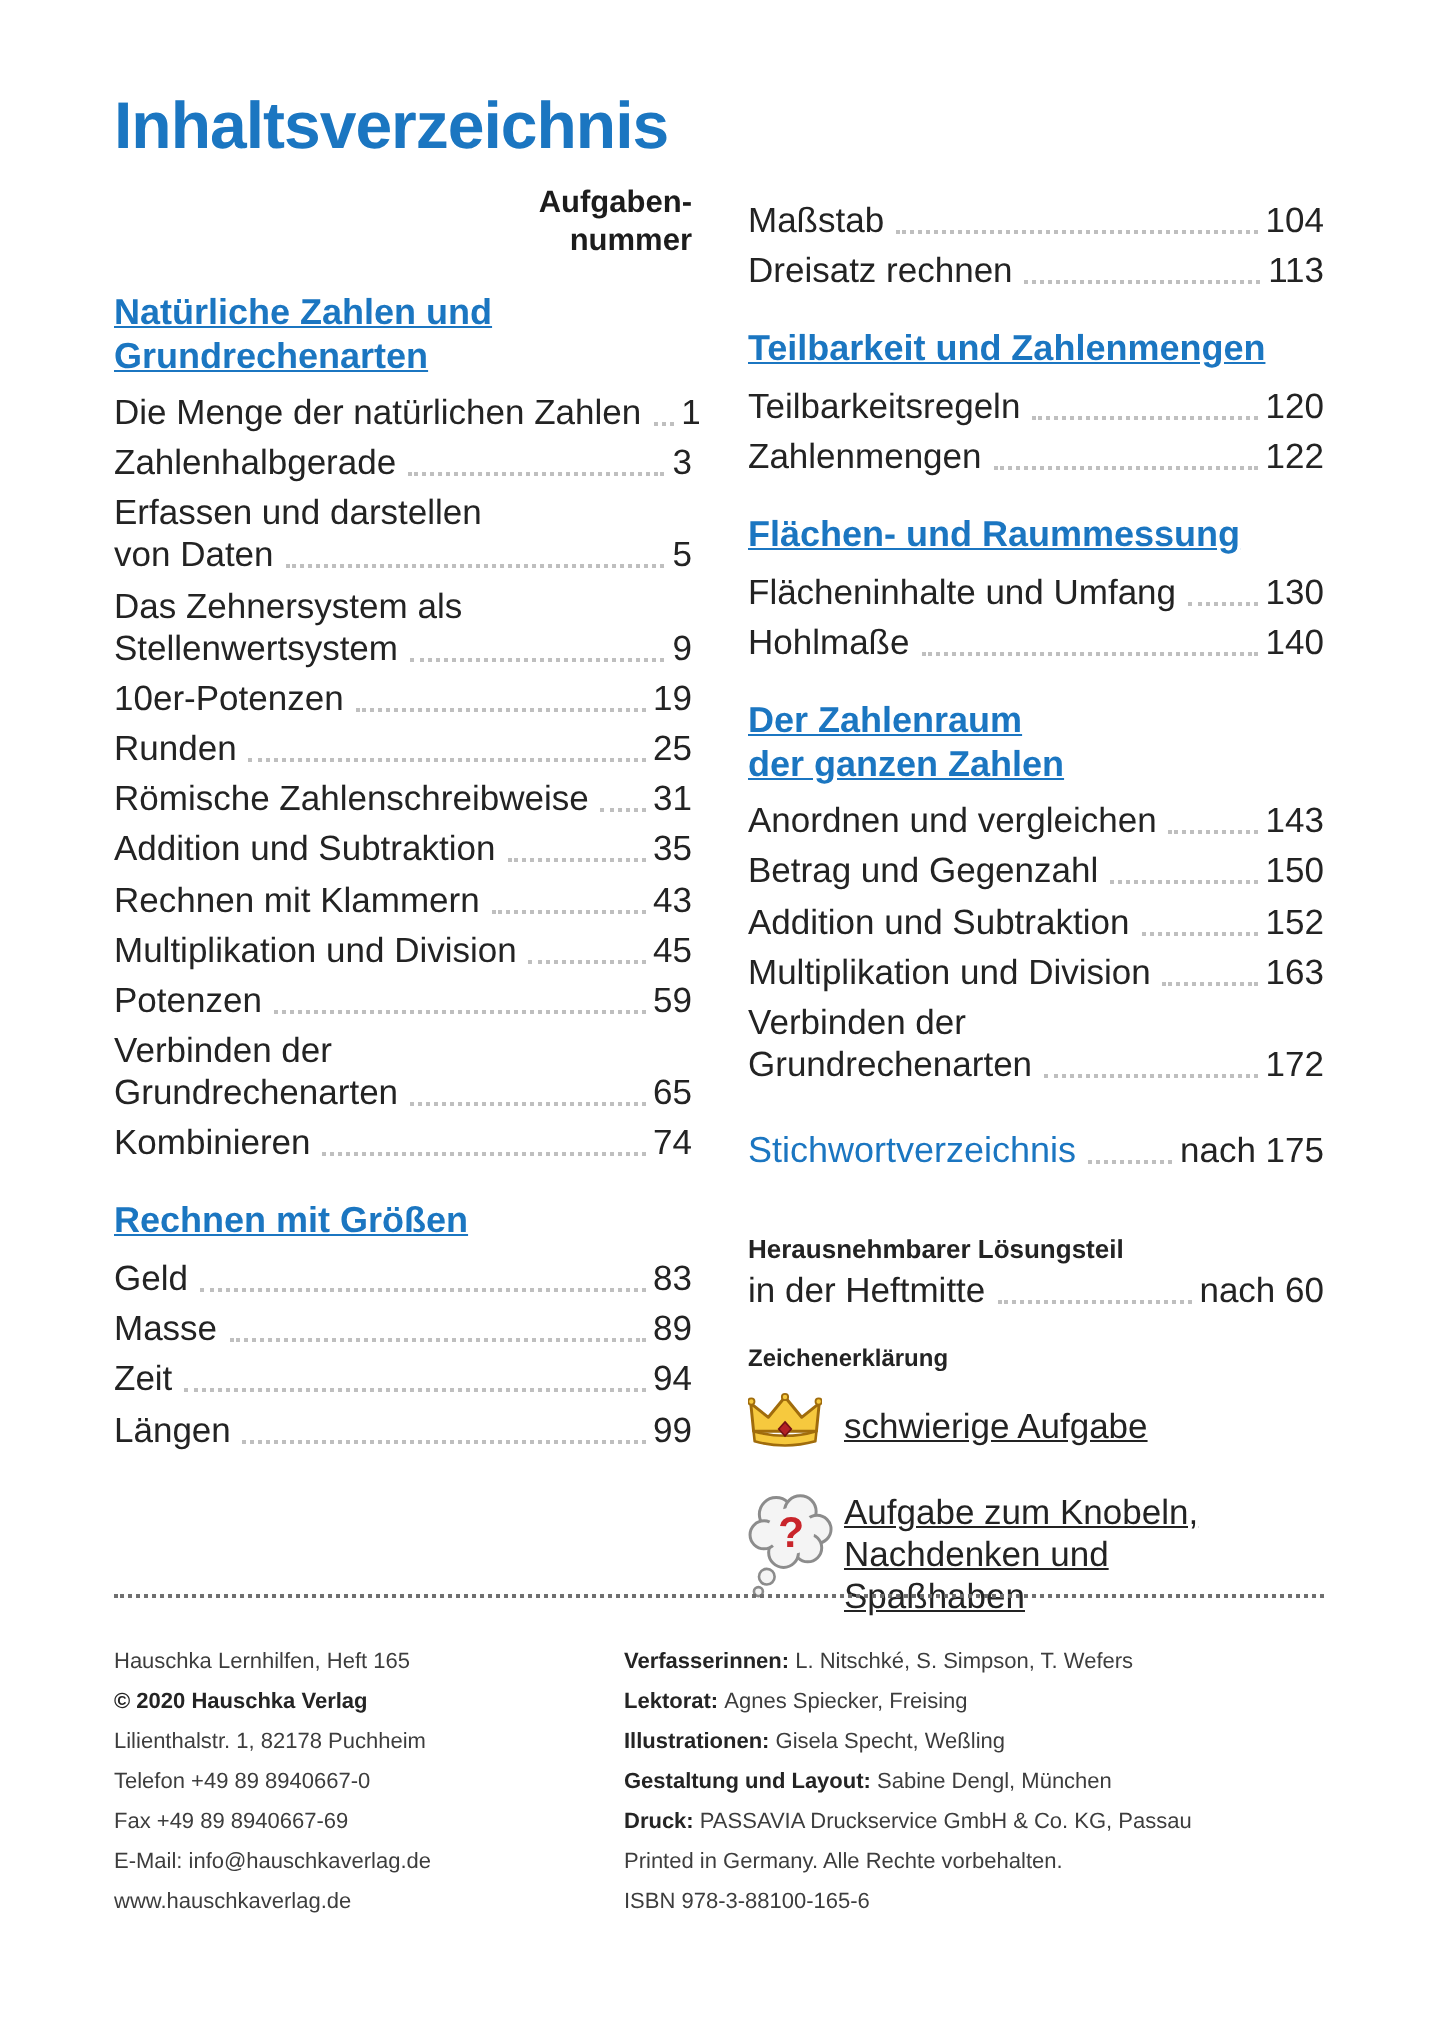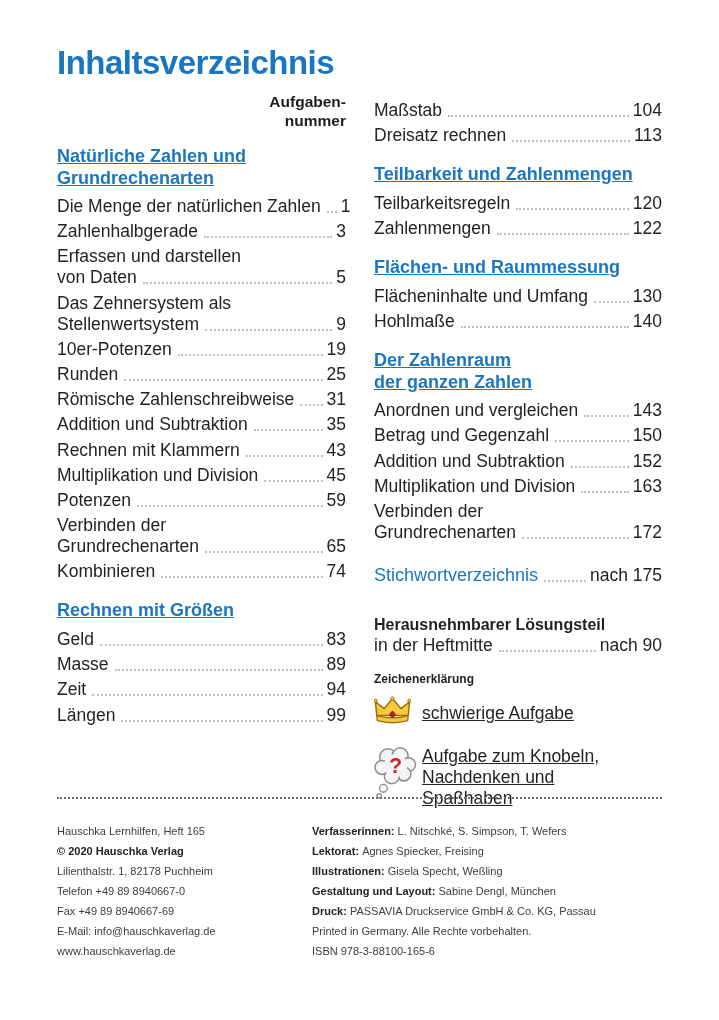--- a/index.html
+++ b/index.html
@@ -28,21 +28,21 @@
   .row{display:flex;align-items:baseline;}
   .lab{white-space:nowrap;}
   .leader{
     flex:1;min-width:10px;margin:0 4px 4px 6px;align-self:flex-end;
     border-bottom:2px dotted #bfbfbf;
   }
   .pg{white-space:nowrap;}
   .index-row{margin-top:18px;}
   .index-row .lab{color:var(--blue);font-weight:normal;font-size:18px;}
   .solutions{margin-top:26px;}
-  .solutions-title{font-weight:bold;font-size:16px;line-height:21px;}
+  .solutions-title{font-weight:bold;font-size:13px;line-height:21px;}
   .legend-title{font-weight:bold;font-size:12px;line-height:22px;margin:10px 0 4px 0;}
   .legend-item{display:flex;align-items:center;margin-top:6px;font-size:17.5px;line-height:21px;text-decoration:underline;}
   .legend-item.tall{align-items:flex-start;margin-top:16px;}
   .legend-icon{width:48px;flex:0 0 48px;}
   .legend-label{white-space:pre-line;}
   .footer{
     position:absolute;left:57px;top:797px;width:605px;
     border-top:2px dotted #6f6f6f;padding-top:22px;display:flex;
     font-size:11px;line-height:20px;color:var(--foot);
   }
@@ -304,21 +304,21 @@
       <span class="pg">nach 175</span>
     </div>
   </div>
 
   <div class="solutions">
     <div class="solutions-title">Herausnehmbarer Lösungsteil</div>
     <div class="toc-item" style="padding-top:0;">
       <div class="row">
         <span class="lab">in der Heftmitte</span>
         <span class="leader"></span>
-        <span class="pg">nach 90</span>
+        <span class="pg">nach 60</span>
       </div>
     </div>
   </div>
 
   <div class="legend-title">Zeichenerklärung</div>
 
   <div class="legend-item">
     <span class="legend-icon">
       <svg width="37" height="29" viewBox="0 0 40 31">
         <path d="M3 21 L1.5 6 L11 13.5 L20 2.5 L29 13.5 L38.5 6 L37 21 Z" fill="#f6c93e" stroke="#a06c0c" stroke-width="1.6" stroke-linejoin="round"></path>

